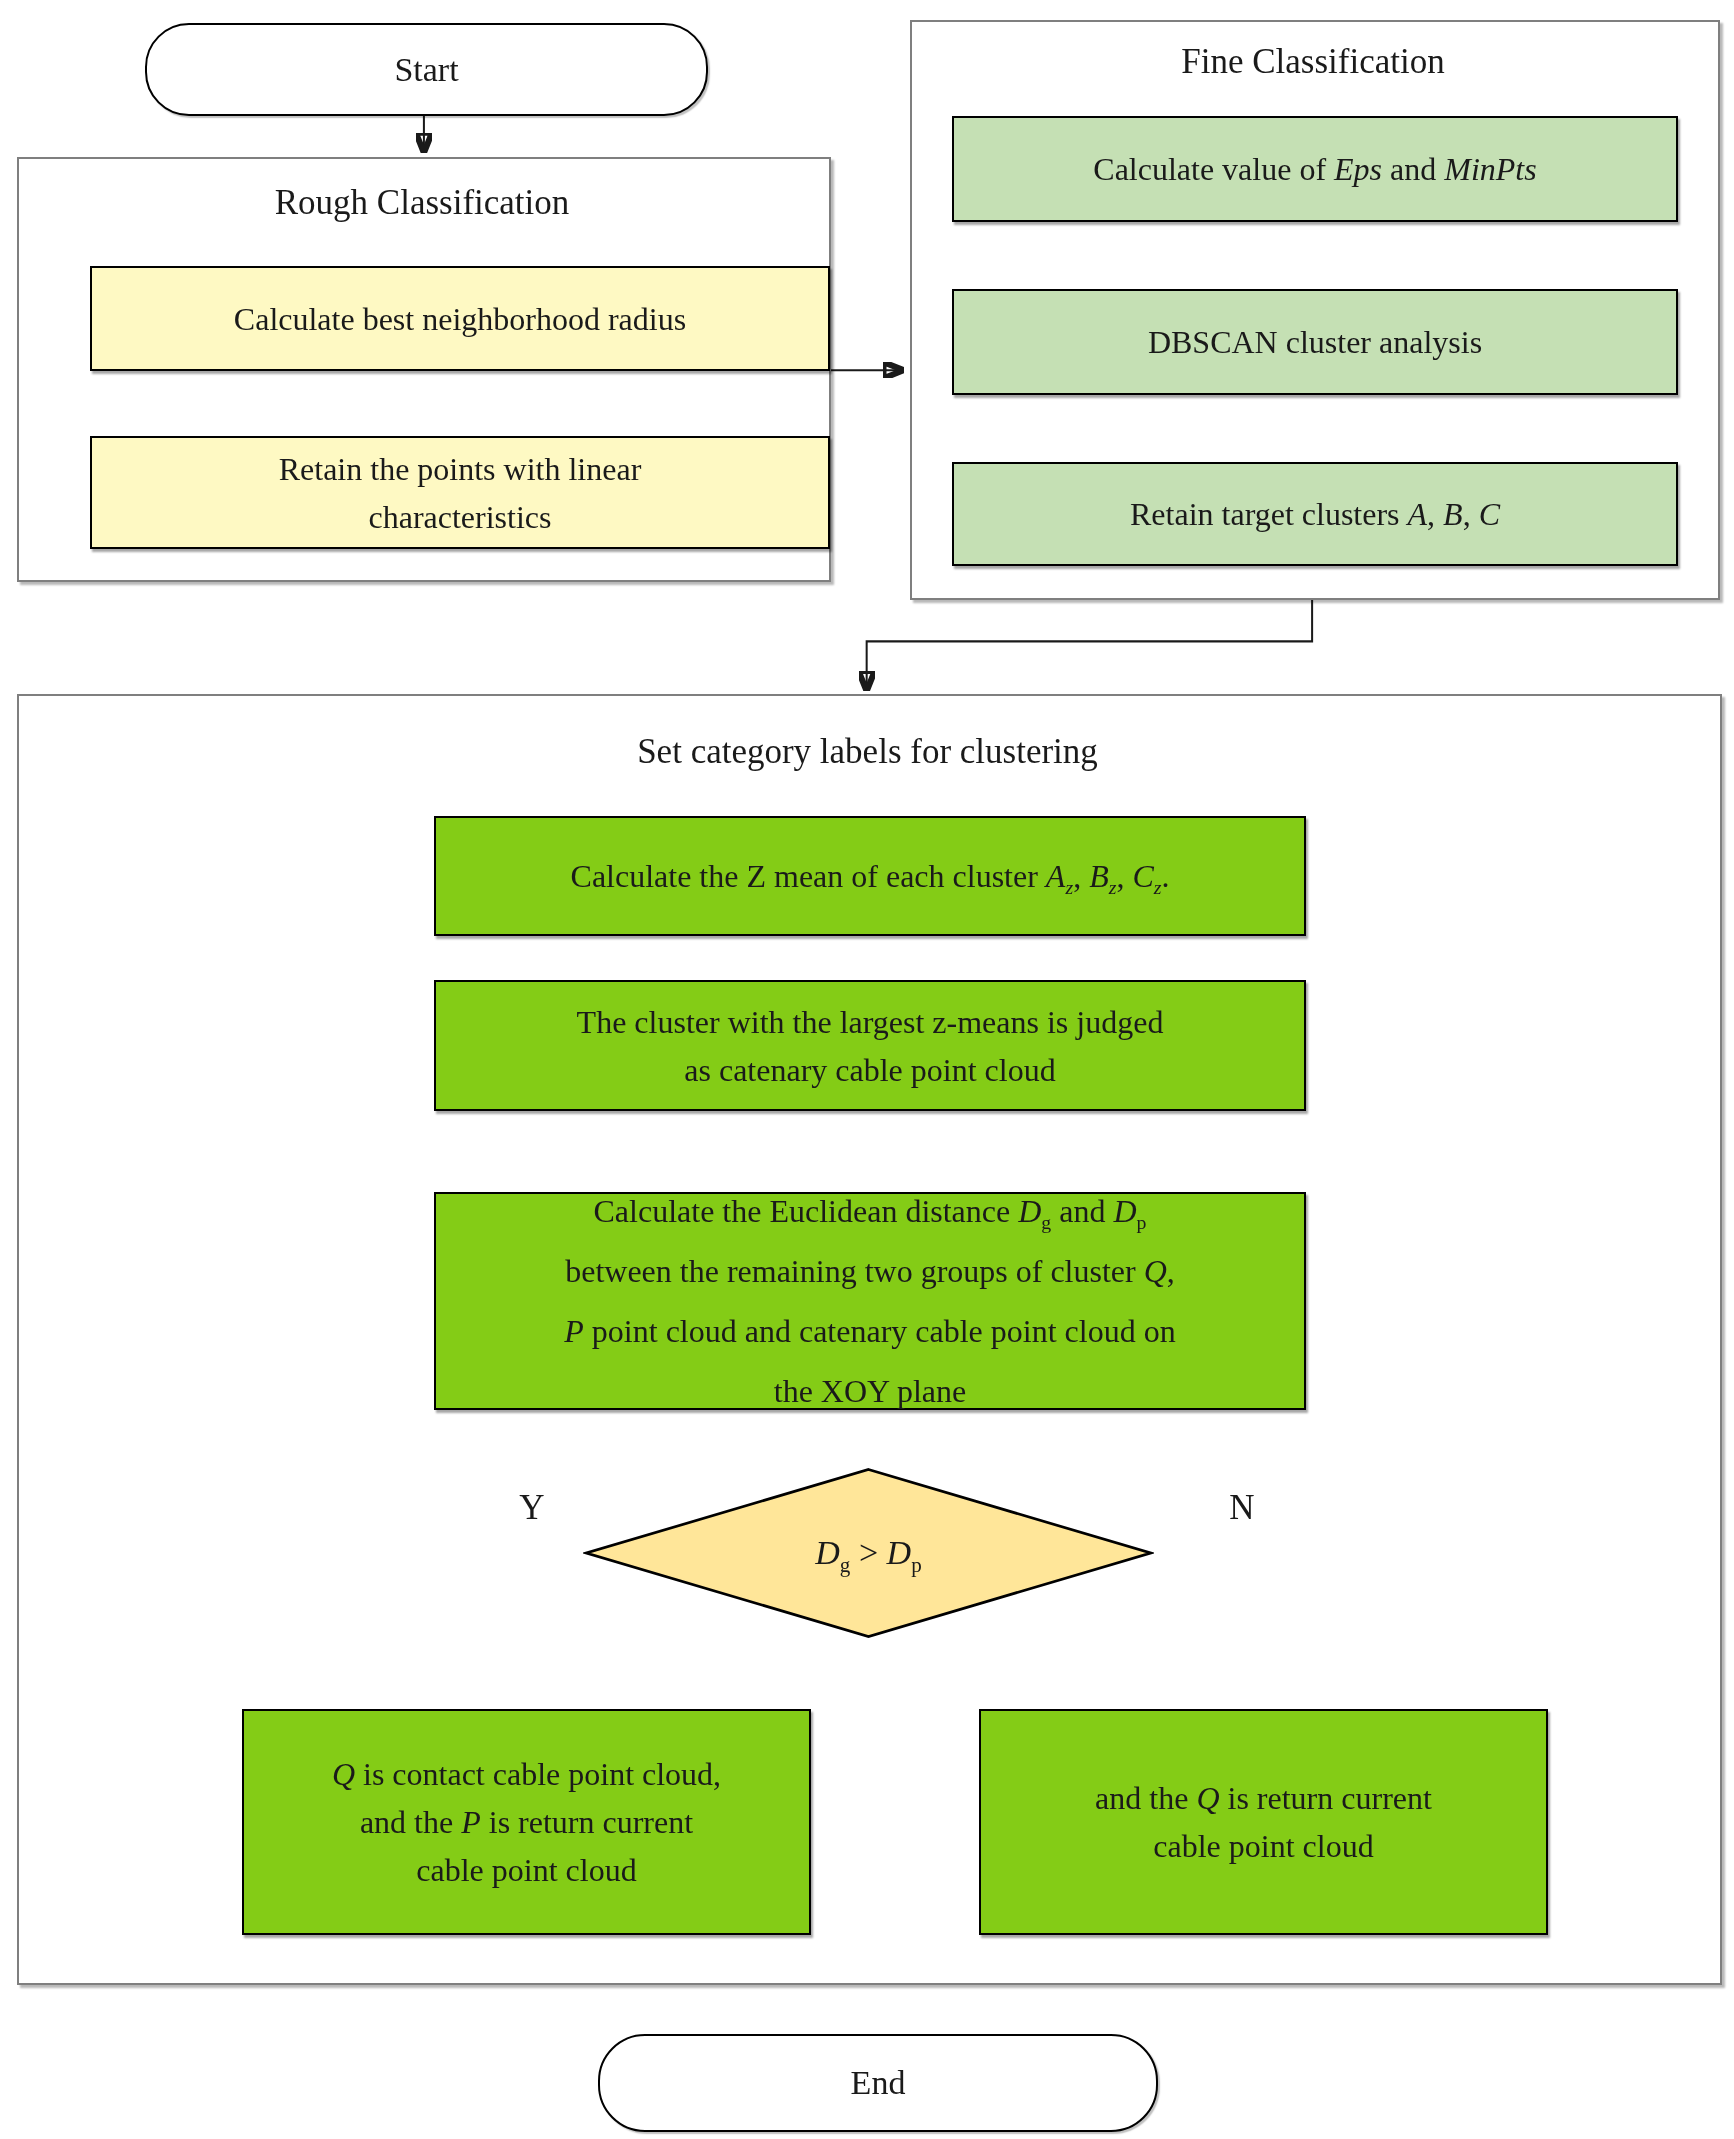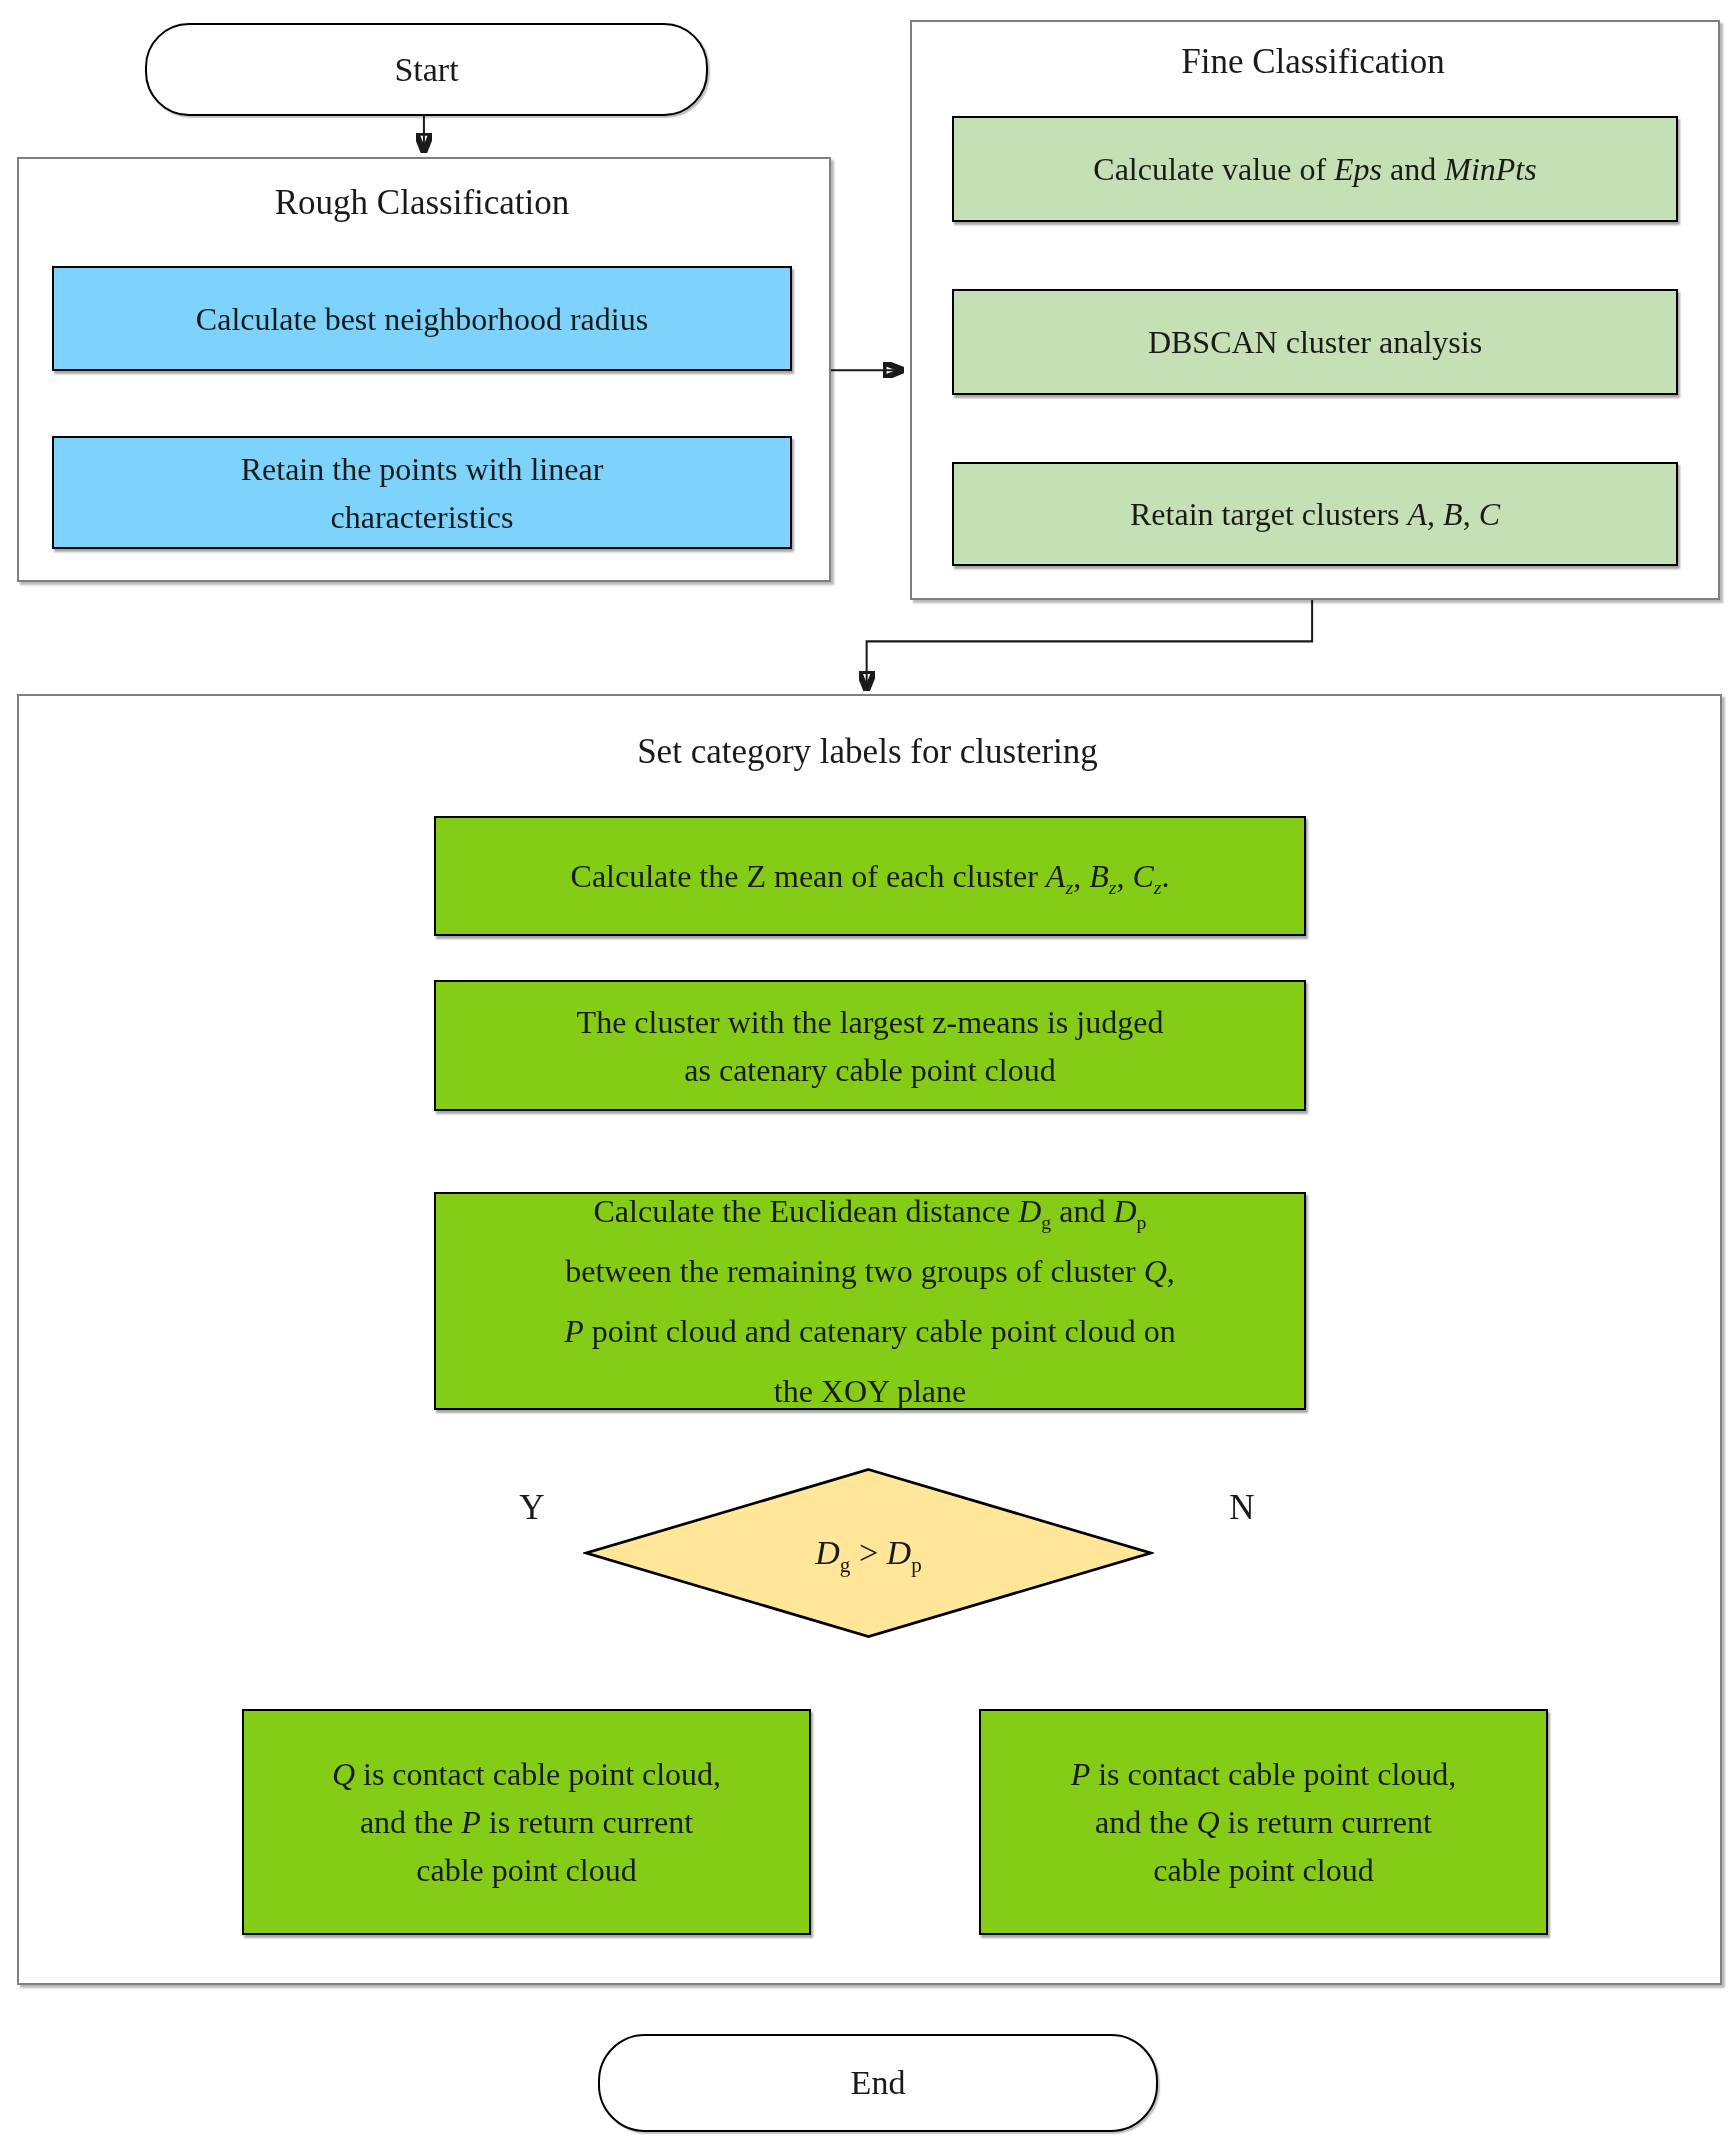--- a/index.html
+++ b/index.html
@@ -34,21 +34,21 @@
   }
   .step{
     position:absolute;
     border:2.7px solid #000;
     display:flex;flex-direction:column;align-items:center;justify-content:center;
     text-align:center;
     font-size:32px;
     line-height:1.5;
     box-shadow:2px 2.7px 2px rgba(0,0,0,0.35);
   }
-  .step-blue{background:#7dd3fc;}
+  .step-blue{background:#fef9c3;margin-left:38px;}
   .step-green{background:#c5e0b4;}
   .step-orange{background:#84cc16;}
   .diamond-wrap{position:absolute;text-decoration:underline;}
   .diamond-wrap svg{display:block;}
   .diamond-label{
     position:absolute;left:0;top:0;width:100%;height:100%;
     display:flex;align-items:center;justify-content:center;
     font-size:34px;
   }
   .branch-label{
@@ -134,21 +134,20 @@
   </div>
   <div class="branch-label" style="left:495px;top:1486px;">Y</div>
   <div class="branch-label" style="left:1205px;top:1486px;">N</div>
 
   <div class="step step-orange" style="left:242px;top:1709px;width:565px;height:222px;">
       <div><span class="it">Q</span><span> is contact cable point cloud,</span></div>
       <div><span>and the </span><span class="it">P</span><span> is return current</span></div>
       <div><span>cable point cloud</span></div>
     </div>
   <div class="step step-orange" style="left:979px;top:1709px;width:565px;height:222px;">
-      <div><span class="it">P</span><span> is contact cable point cloud,</span></div>
       <div><span>and the </span><span class="it">Q</span><span> is return current</span></div>
       <div><span>cable point cloud</span></div>
     </div>
 
   <div class="terminal" style="left:598px;top:2034px;width:556px;height:94px;border-radius:47px;">
     <span>End</span>
   </div>
 
 </div>
 

